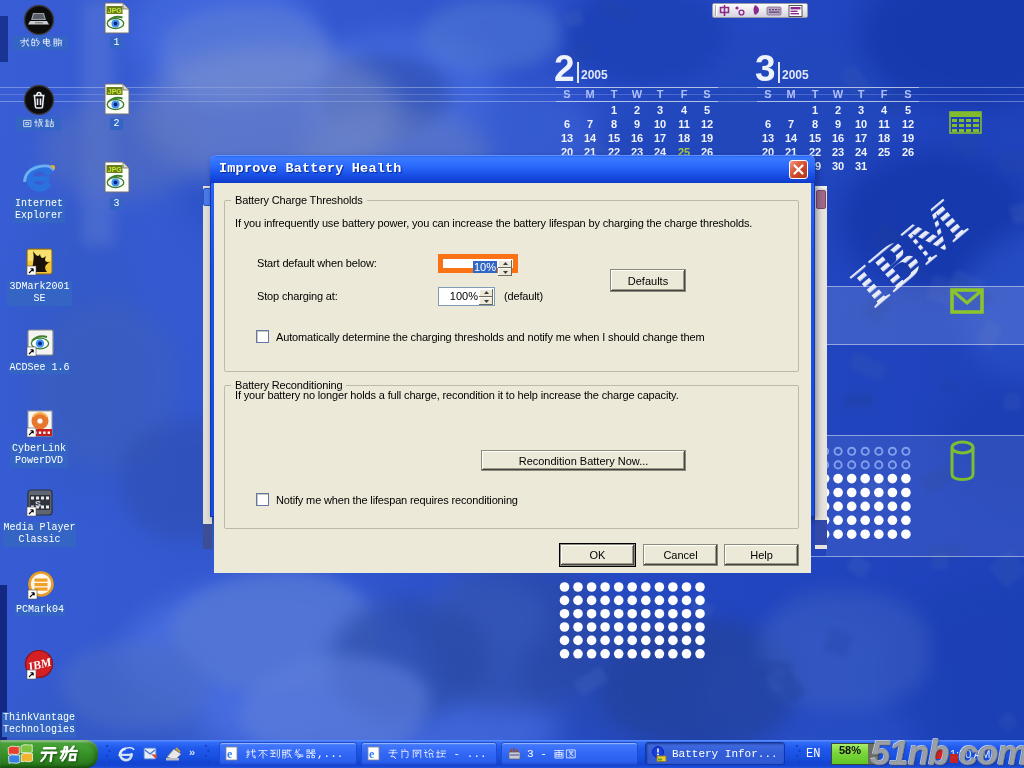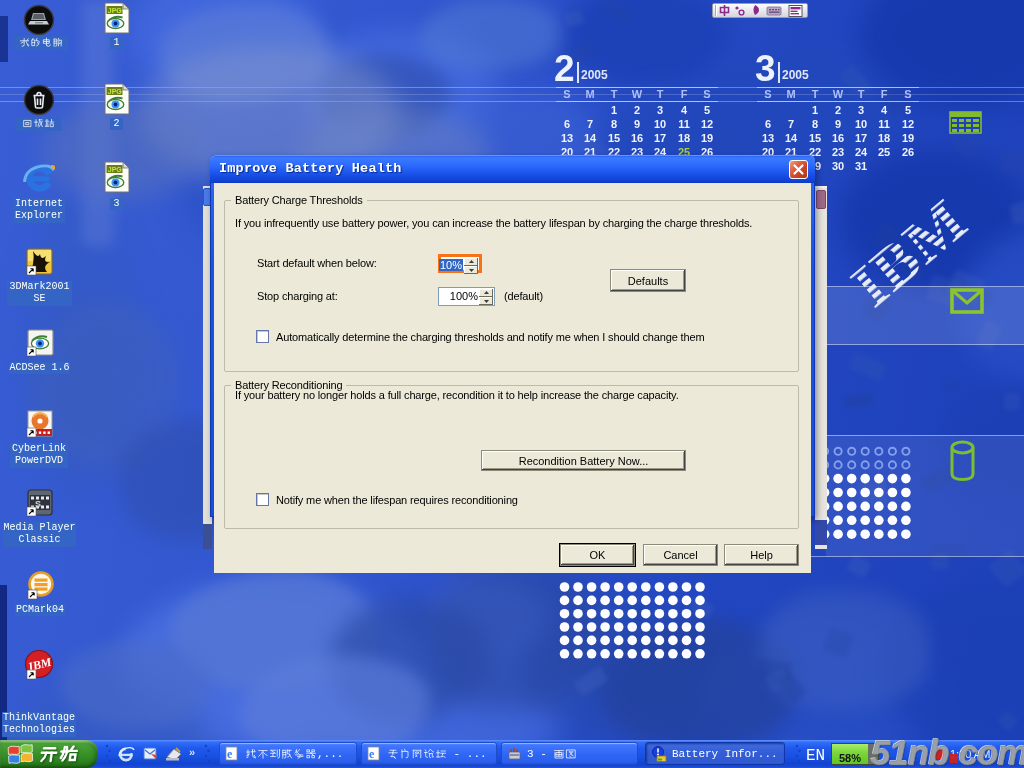--- a/index.html
+++ b/index.html
@@ -613,21 +613,21 @@
 <div class="abs" style="left:224px;top:200px;width:575px;height:172px;
 border:1px solid #bdbaa9;border-radius:2px"></div>
 <div class="abs dtext" style="left:231px;top:194px;background:#ece9d8;padding:0 4px">Battery Charge Thresholds</div>
 <div class="abs" style="left:224px;top:385px;width:575px;height:144px;
 border:1px solid #bdbaa9;border-radius:2px"></div>
 <div class="abs dtext" style="left:231px;top:379px;background:#ece9d8;padding:0 4px">Battery Reconditioning</div>
 <div class="dtext" style="left:235px;top:217px">If you infrequently use battery power, you can increase the battery lifespan by charging the charge thresholds.</div>
 <div class="dtext" style="left:257px;top:257px">Start default when below:</div>
 <div class="dtext" style="left:257px;top:290px">Stop charging at:</div>
 <div class="dtext" style="left:504px;top:290px">(default)</div>
-<div class="abs" style="left:438px;top:254px;width:44px;height:19px;background:#fff;border:3px solid #f97316">
+<div class="abs" style="left:438px;top:254px;width:80px;height:19px;background:#fff;border:5px solid #f97316">
 <div class="abs" style="right:16px;top:2px;font-size:11px;color:#000"><span style="background:#3166c5;color:#fff;padding:0 1px">10%</span></div>
 <div class="abs" style="right:1px;top:0.5px;width:14px;height:16.5px">
       <div class="abs" style="left:0;top:0px;width:14px;height:8px;background:#ece9d8;box-shadow:inset -1px -1px 0 #6c6a5c,inset 1px 1px 0 #fff;display:flex;align-items:center;justify-content:center">
         <svg width="5" height="3" viewBox="0 0 5 3">
           <path d="M0 3 L2.5 0 L5 3 Z" fill="#3c3c3c"></path>
         </svg>
       </div>
       <div class="abs" style="left:0;top:8.5px;width:14px;height:8px;background:#ece9d8;box-shadow:inset -1px -1px 0 #6c6a5c,inset 1px 1px 0 #fff;display:flex;align-items:center;justify-content:center">
         <svg width="5" height="3" viewBox="0 0 5 3">
           <path d="M0 0 L2.5 3 L5 0 Z" fill="#3c3c3c"></path>
@@ -903,22 +903,22 @@
 <path d="M7 2.5 V6.5" stroke="#fff" stroke-width="1.6"></path>
         <circle cx="7" cy="8.5" r="1" fill="#fff"></circle>
 <rect x="6" y="10" width="9" height="5.5" fill="#e8c838" stroke="#907818" stroke-width=".8"></rect>
 <rect x="7" y="12.5" width="4" height="2" fill="#60a020"></rect>
       </svg>
     </span>
     <span style="margin-left:5px;display:flex;align-items:center;white-space:nowrap">
       <span style="white-space:pre">Battery Infor...</span>
     </span>
   </div>
-<div class="abs" style="left:806px;top:747px;color:#fff;font-size:16px;font-family:'Liberation Mono',monospace">EN</div>
+<div class="abs" style="left:806px;top:747px;color:#fff;font-size:12px;font-family:'Liberation Mono',monospace">EN</div>
 <div class="abs" style="left:831px;top:743px;width:48px;height:22px;border:1px solid #3c4838;
-background:linear-gradient(180deg,#a8ee6a,#7cd83c 40%,#62c424);display:flex;align-items:flex-end">
+background:linear-gradient(180deg,#a8ee6a,#7cd83c 40%,#62c424);display:flex;align-items:flex-start">
 <span style="font-size:11px;font-weight:bold;color:#111;margin-left:7px">58%</span>
 <span style="position:absolute;right:0;top:0;width:10px;height:20px;background:#6a6f66"></span>
   </div>
 <div class="abs" style="left:934px;top:749px;width:10px;height:10px;background:#cc2222"></div>
 <div class="abs" style="left:950px;top:748px;width:60px;height:12px;color:#e8eefc;font-size:11px">1:30 AM</div>
 <div class="abs" style="left:871px;top:733px;font-style:italic;font-weight:bold;font-size:35px;
 color:rgba(152,158,166,.96);text-shadow:-1px -1px 0 rgba(238,242,246,.75),1px 1px 1px rgba(40,45,55,.45);
 -webkit-text-stroke:.5px rgba(120,126,134,.9);letter-spacing:-1px;white-space:nowrap">51nb<span style="display:inline-block;width:8px;height:9px;background:rgba(205,35,25,.95);margin:0 1px 2px 1px"></span>com</div>
 </body></html>

